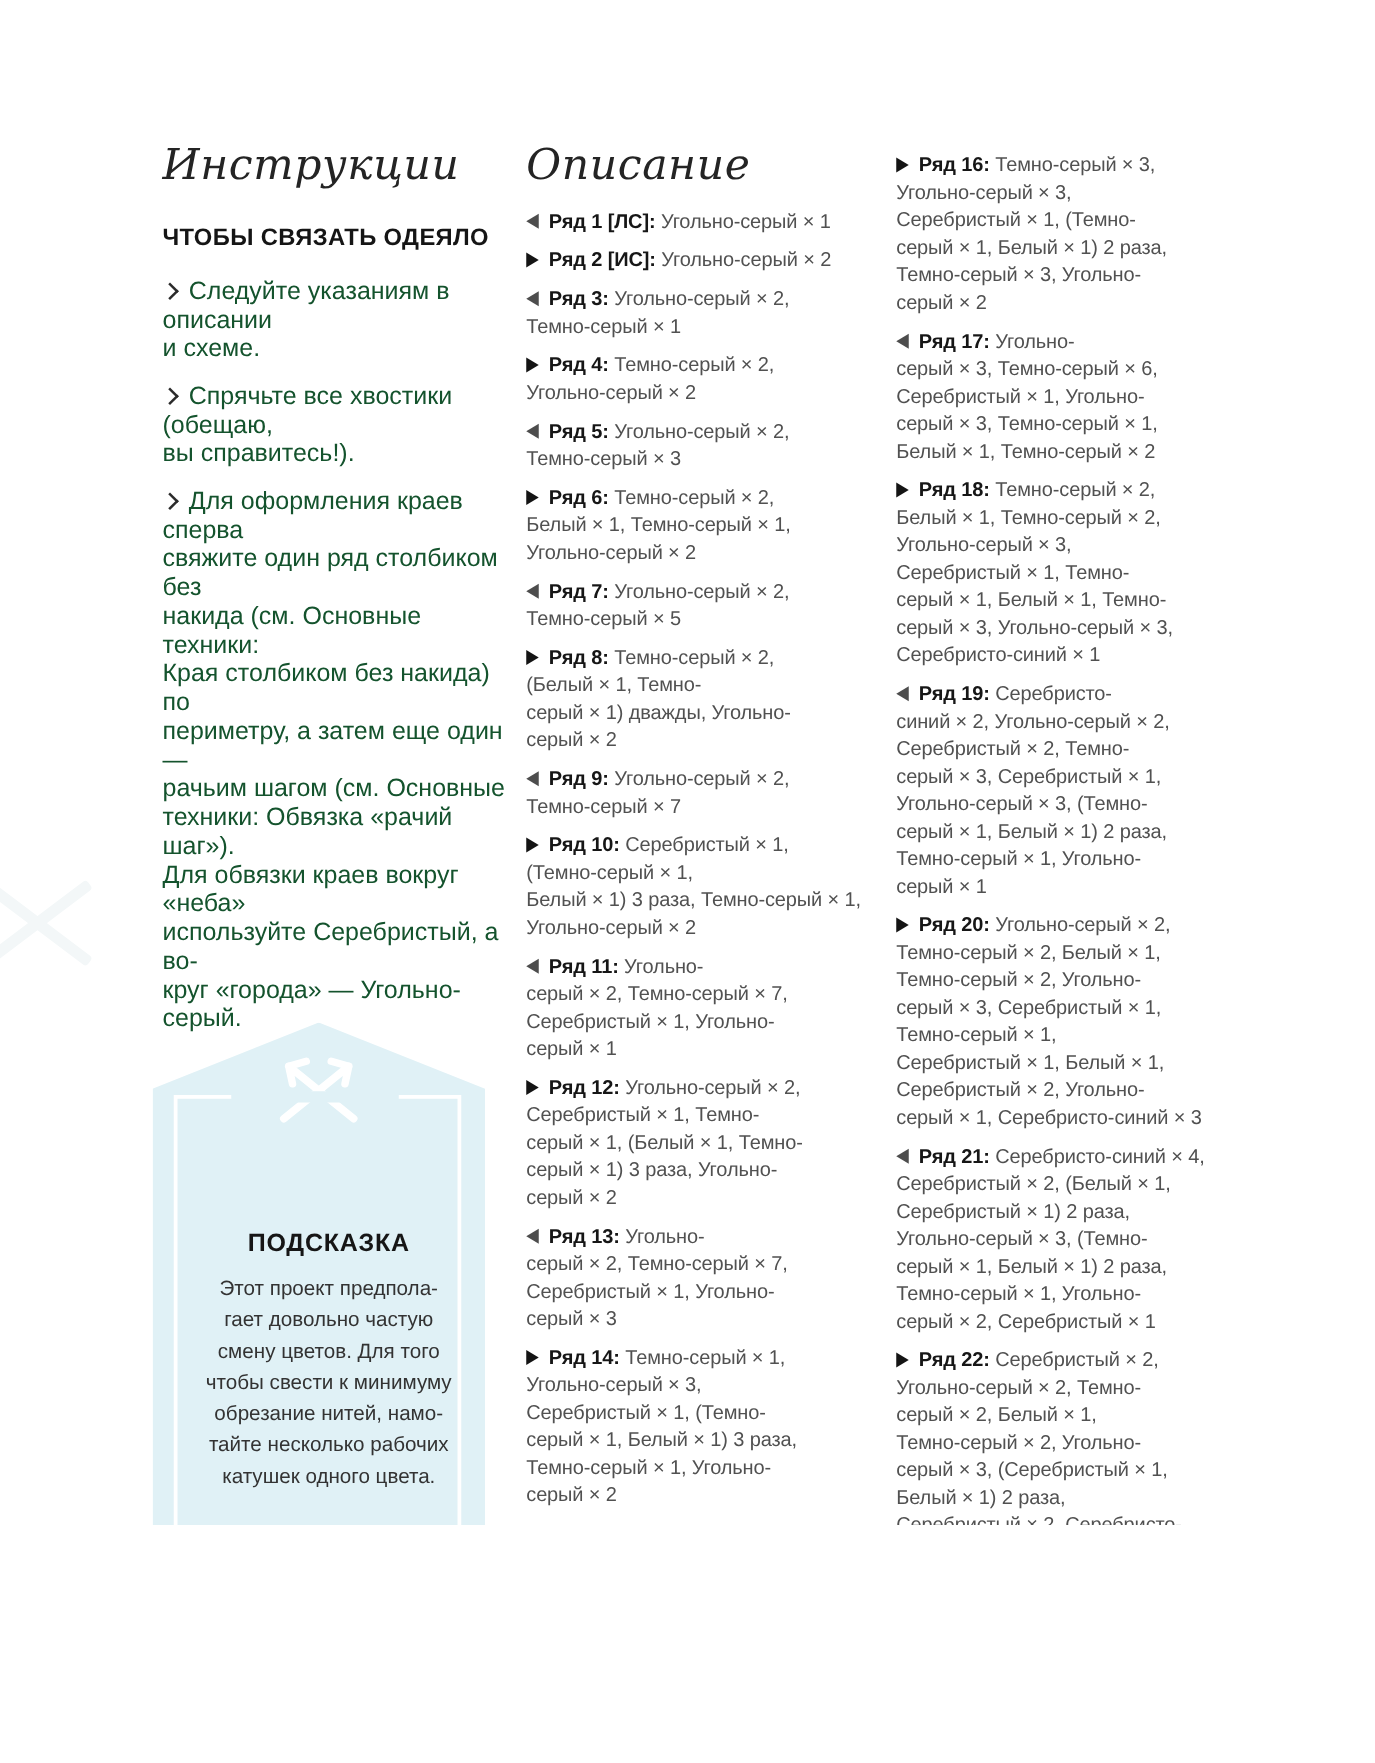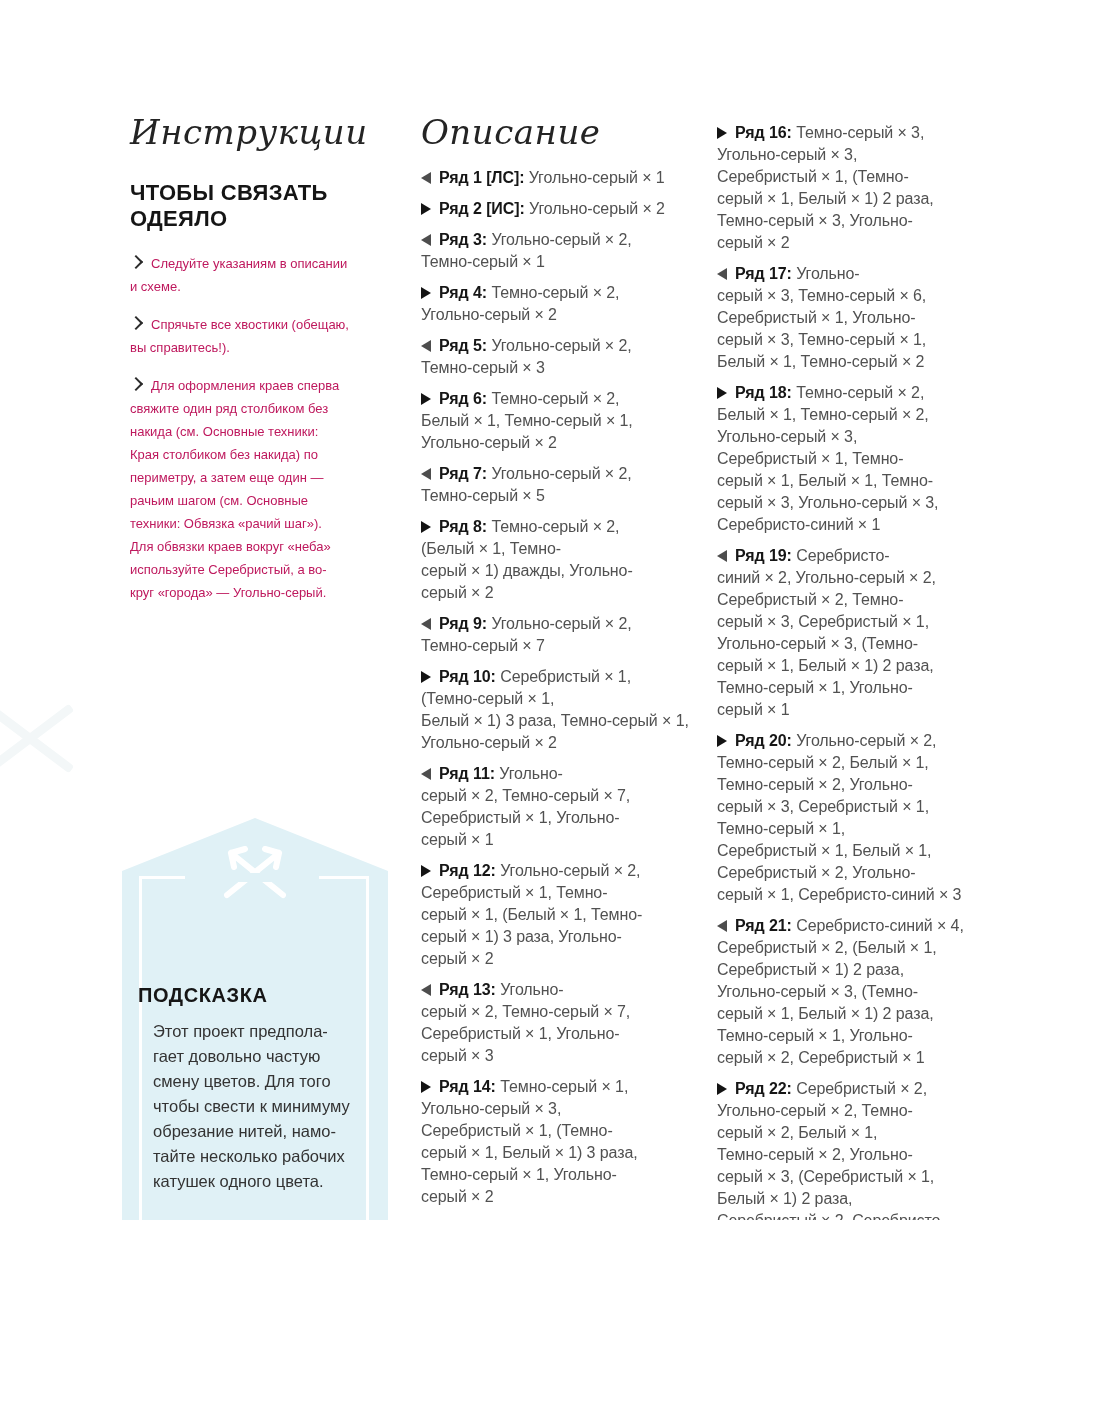--- a/index.html
+++ b/index.html
@@ -16,25 +16,25 @@
   .script-heading{
     font-family:"DejaVu Serif", serif;font-style:italic;font-weight:normal;
     font-size:34px;line-height:1.2;color:#242424;margin:0;letter-spacing:0.5px;
   }
   .col{position:absolute;}
   .col-left{left:130px;top:112px;width:280px;}
   .col-mid{left:421px;top:112px;width:306px;}
   .col-right{left:717px;top:122px;width:312px;}
 
   .section-heading{
-    font-size:22px;font-weight:bold;color:#151515;letter-spacing:0.3px;
+    font-size:19px;font-weight:bold;color:#151515;letter-spacing:0.3px;
     margin:27px 0 20px 0;
   }
   .pre{white-space:pre-line;}
-  .bullet{margin:0 0 15px 0;font-size:13px;line-height:23px;color:#be185d;}
+  .bullet{margin:0 0 15px 0;font-size:20px;line-height:23px;color:#14532d;}
   .chev{
     display:inline-block;width:8px;height:8px;
     border-top:2.5px solid #2b2b2b;border-right:2.5px solid #2b2b2b;
     transform:rotate(45deg);margin:0 10px 0 1px;vertical-align:1px;
   }
 
   .col-mid .script-heading{margin-bottom:14px;}
   .row{margin:0 0 9px 0;font-size:16px;line-height:22px;color:#515151;letter-spacing:-0.1px;}
   .row b{color:#161616;font-weight:bold;}
   .tri{display:inline-block;width:0;height:0;border-top:6px solid transparent;border-bottom:6px solid transparent;margin-right:8px;vertical-align:-1px;}
@@ -48,21 +48,21 @@
     clip-path:polygon(50% 0%,100% 11%,100% 87.5%,50% 100%,0% 87.5%,0% 11%);
   }
   .hint-frame{
     position:absolute;left:17px;right:19px;top:58px;bottom:57px;
     border:3px solid #ffffff;
   }
   .frame-gap{position:absolute;background:#e0f1f6;height:9px;width:134px;left:63px;}
   .frame-gap.top{top:55px;}
   .frame-gap.bottom{bottom:54px;}
   .hooks{position:absolute;top:26px;left:50%;transform:translateX(-50%);}
-  .hint-content{position:relative;padding-top:166px;margin-left:16px;}
+  .hint-content{position:relative;padding-top:166px;text-align:center;margin-left:16px;}
   .hint-title{font-size:20px;font-weight:bold;color:#161616;letter-spacing:0.6px;margin:0 0 12px 0;}
   .hint-text{font-size:16.5px;line-height:25px;color:#333333;width:220px;margin:0 auto;}
 
   .page-number{
     position:absolute;top:1340px;left:0;width:1100px;text-align:center;
     font-family:"DejaVu Serif", serif;font-size:23px;color:#222222;letter-spacing:1px;font-weight:bold;
   }
 </style>
 </head>
 <body>

